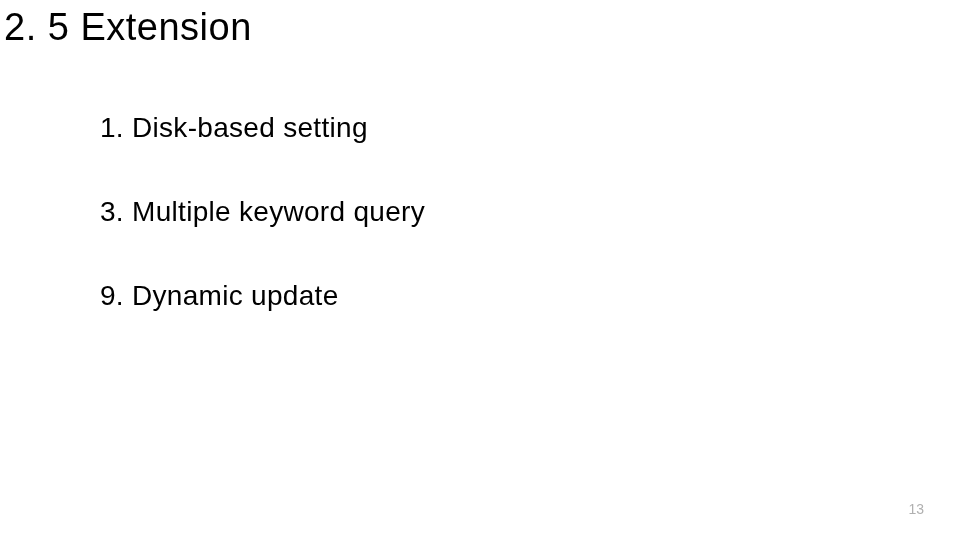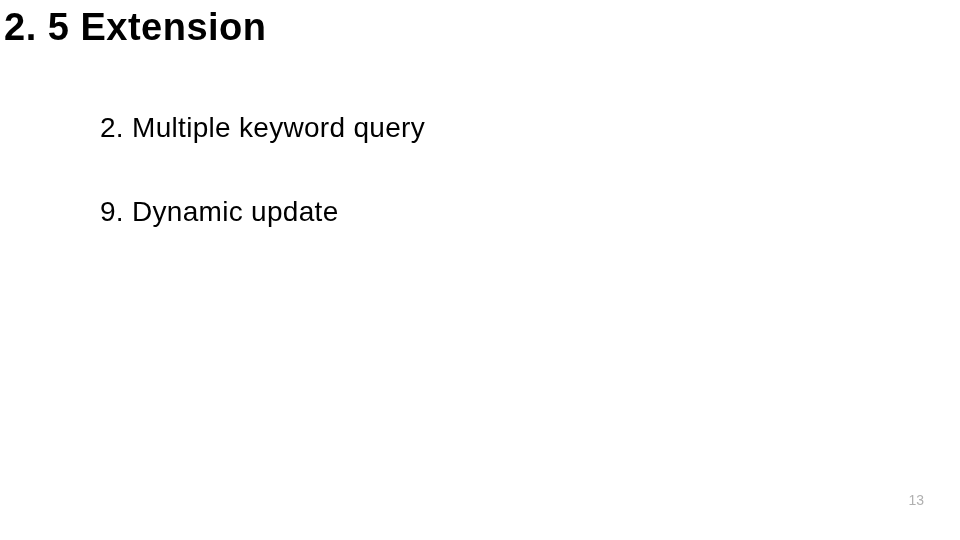--- a/index.html
+++ b/index.html
@@ -19,46 +19,47 @@
     .slide {
       width: 100%;
       height: 100%;
       position: relative;
     }
     .title {
       position: absolute;
       top: 6px;
       left: 4px;
       font-size: 38px;
-      font-weight: 700;
+      font-weight: 400;
       letter-spacing: 0.5px;
       text-align: right;
     }
     .list {
       position: absolute;
       top: 112px;
       left: 100px;
     }
     .list-item {
       font-size: 28px;
       font-weight: 400;
       margin-bottom: 52px;
       letter-spacing: 0.3px;
     }
     .page-number {
       position: absolute;
-      bottom: 32px;
+      bottom: 23px;
       right: 36px;
       font-size: 14px;
       color: #b0b0b0;
     }
   </style>
 </head>
 <body>
 
 <div class="slide">
   <div class="title">2. 5 Extension</div>
   <div class="list">
-    <div class="list-item">2. Multiple keyword query</div>
+    <div class="list-item">1. Disk-based setting</div>
+    <div class="list-item">3. Multiple keyword query</div>
     <div class="list-item">9. Dynamic update</div>
   </div>
   <div class="page-number">13</div>
 </div>
 
 </body></html>

